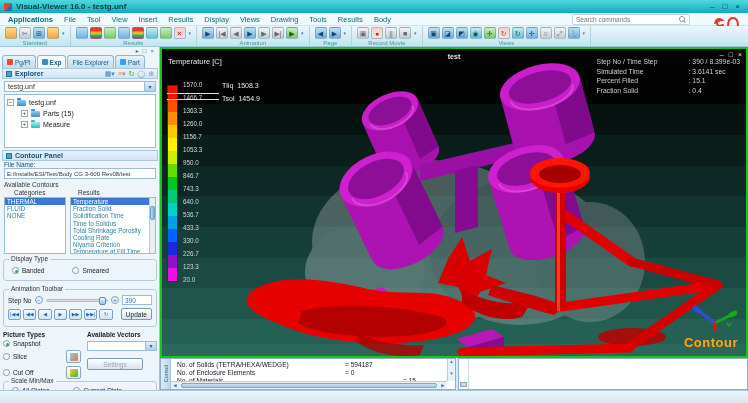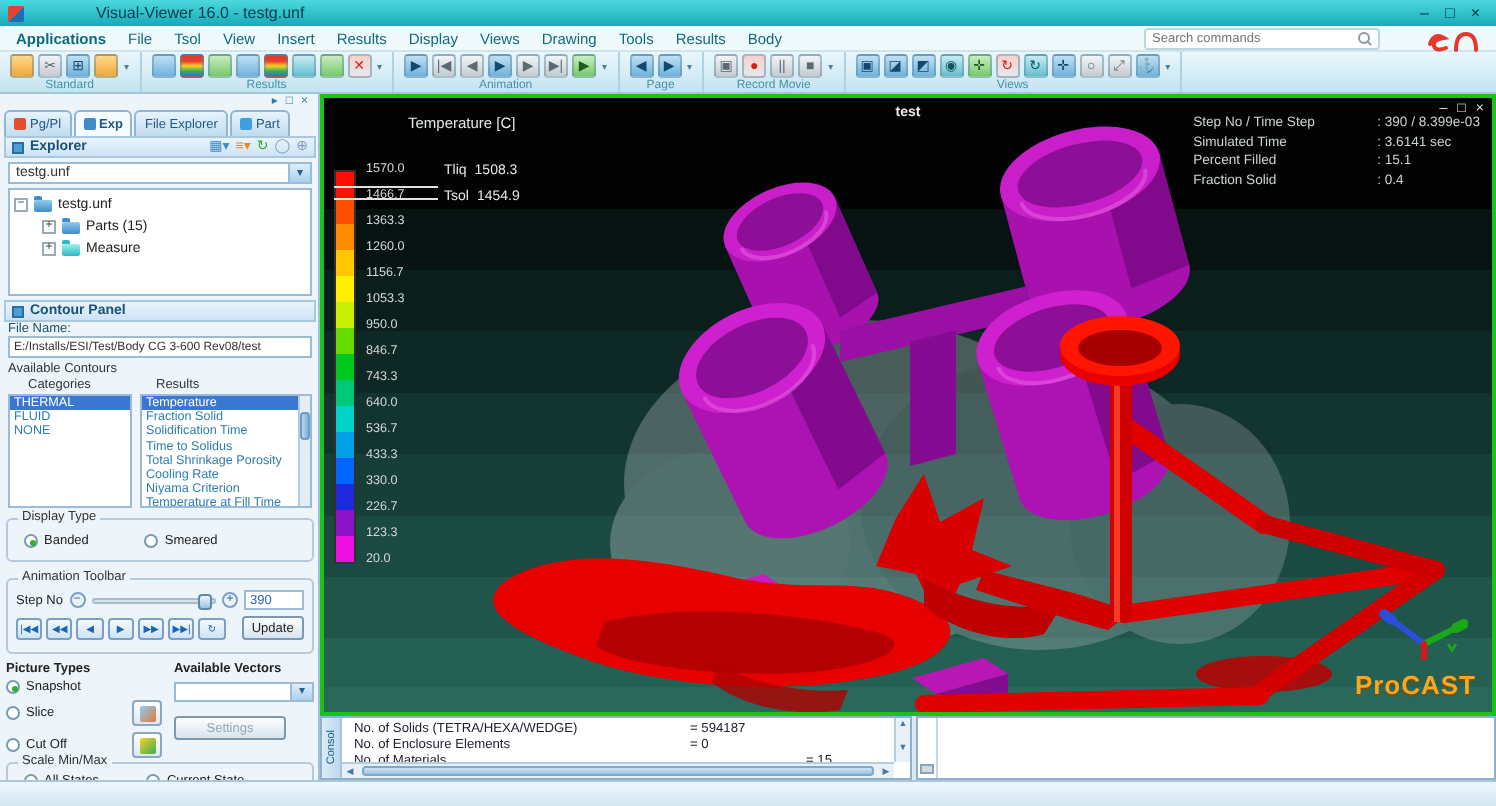--- a/index.html
+++ b/index.html
@@ -2,21 +2,21 @@
 <html><head>
 <meta charset="utf-8">
 <style>
   * { box-sizing: border-box; margin: 0; padding: 0; }
   html,body { width:748px; height:403px; overflow:hidden; font-family:"Liberation Sans",sans-serif; background:#d6e9f4; position:relative; }
   .abs { position:absolute; }
 
   
   .titlebar { left:0; top:0; width:748px; height:13px; background:linear-gradient(#4ed8de,#15abb8); display:flex; align-items:center; padding:0 4px; gap:4px; }
   .app-icon { width:8px; height:8px; background:linear-gradient(135deg,#e8442d 50%,#1b6fb8 50%); border-radius:1px; }
-  .title-text { font-size:8px; font-weight:normal; color:#083c4a; flex:1;margin-left:32px; }
+  .title-text { font-size:8px; font-weight:bold; color:#083c4a; flex:1; }
   .win-btns { display:flex; gap:8px; padding-right:4px; }
   .win-btns span { font-size:8px; color:#06323e; line-height:10px; cursor:default; }
 
   
   .menubar { left:0; top:13px; width:748px; height:13px; background:#f0fafc; border-bottom:1px solid #cde6ee; display:flex; align-items:center; padding-left:8px; gap:11px; }
   .menubar .mi { font-size:7.5px; color:#0c6b7d; }
   .menubar .mi.first { font-weight:bold; }
   .searchbox { position:absolute; right:58px; top:1px; width:118px; height:11px; background:#fff; border:1px solid #bcd6de; border-radius:2px; display:flex; align-items:center; }
   .searchbox input { flex:1; border:0; outline:0; font-size:6.5px; color:#555; padding:0 3px; font-family:"Liberation Sans",sans-serif; background:transparent; }
   .mag { width:7px; height:7px; position:relative; margin-right:3px; }
@@ -92,21 +92,21 @@
       #123430 48%, #123430 58%,
       #163f39 58%, #163f39 68%,
       #1b4a42 68%, #1b4a42 78%,
       #20554b 78%, #20554b 88%,
       #256054 88%, #256054 96%,
       #2a685b 96%, #2a685b 100%);
   }
   .vp-title { left:0; right:0; top:4px; text-align:center; font-size:7px; font-weight:bold; color:#e8e8e8; }
   .vp-ctrl { right:4px; top:2px; display:flex; gap:5px; }
   .vp-ctrl span { color:#e8e8e8; font-size:7px; line-height:8px; }
-  .legend-title { left:6px; top:8px; font-size:7.5px; color:#e4e8ea;margin-left:36px; }
+  .legend-title { left:6px; top:8px; font-size:7.5px; color:#e4e8ea; }
   .cbar { left:5px; top:36px; width:11px; border:1px solid #303030; }
   .band { width:100%; height:13px; }
   .ticks { left:21px; top:29px; width:40px; }
   .tick { height:13px; line-height:13px; font-size:6.3px; color:#d4d8da; }
   .tliq-line { left:5px; width:52px; height:1px; background:#e0e0e0; }
   .tmark { font-size:7px; color:#e8e8e8; }
   .tmark b { font-weight:normal; margin-right:4px; }
   .infoblock { right:6px; top:8px; }
   .inforow { display:flex; font-size:6.8px; color:#ccd2d4; line-height:9.5px; }
   .inforow .il { width:92px; }
@@ -583,21 +583,21 @@
 
   <div class="abs procast">
     <svg width="52" height="26" viewBox="0 0 52 26">
       <path d="M30 18 L14 6" stroke="#2b4fd8" stroke-width="3" stroke-linecap="round"></path>
       <path d="M14 6 L10 3" stroke="#2b4fd8" stroke-width="5" stroke-linecap="round"></path>
       <path d="M30 18 L46 10" stroke="#18a818" stroke-width="3" stroke-linecap="round"></path>
       <path d="M46 10 L50 8" stroke="#18a818" stroke-width="5" stroke-linecap="round"></path>
       <path d="M30 18 L30 25" stroke="#d81818" stroke-width="3" stroke-linecap="round"></path>
       <path d="M42 18 l2 3 l2 -3" fill="none" stroke="#18a818" stroke-width="1.5"></path>
     </svg>
-    <div class="pc-text">ProCAST</div>
+    <div class="pc-text">Contour</div>
   </div>
 </div>
 
 <div class="abs console">
   <div class="ctab">
       <span>Consol</span>
     </div>
   <div class="cbody">
     <div class="crow">
         <span class="cl">No. of Solids (TETRA/HEXA/WEDGE)</span>

